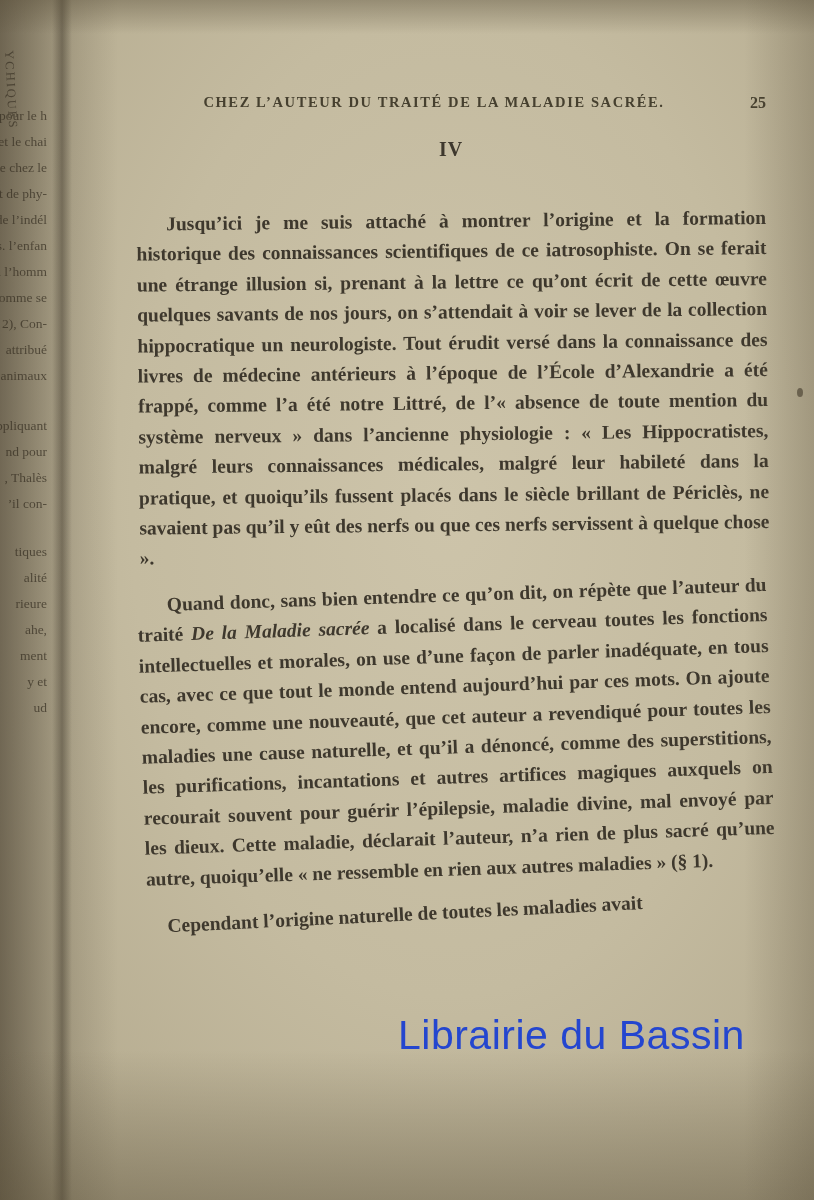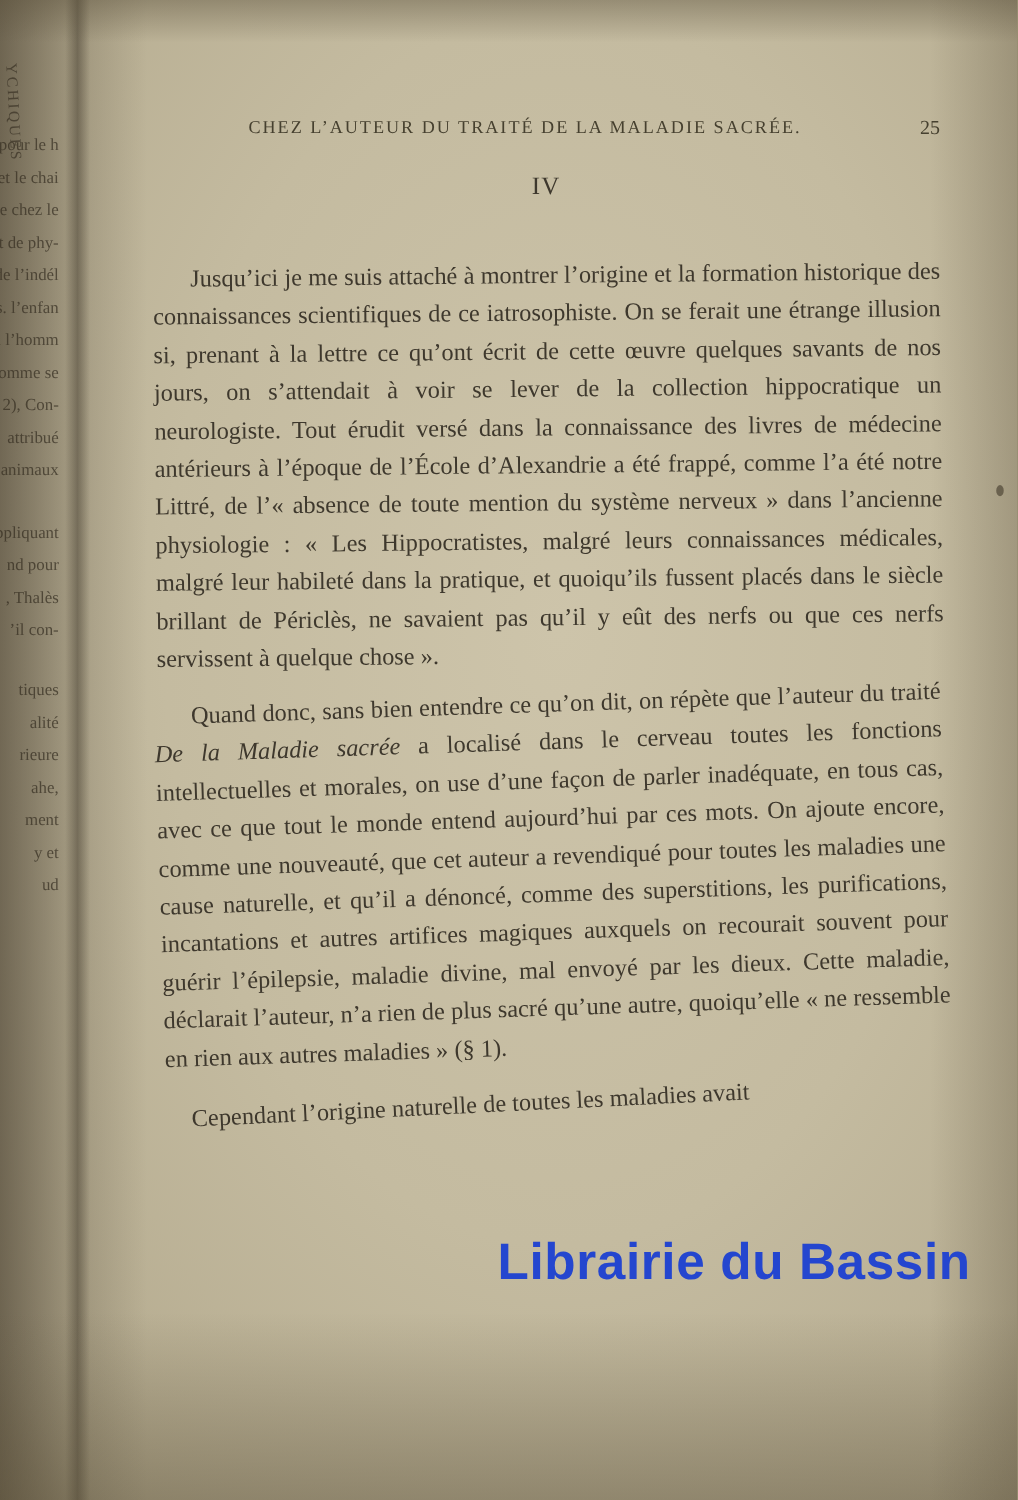--- a/index.html
+++ b/index.html
@@ -27,36 +27,36 @@
 
   
   .fragments{position:absolute;left:0;top:0;width:54px;height:100%;}
   .frag{position:absolute;right:7px;white-space:nowrap;
     font-size:13.5px;color:#4c4536;opacity:.85;}
   .frag-vertical{position:absolute;left:16px;top:50px;transform:rotate(87deg);
     transform-origin:left top;font-size:12.5px;letter-spacing:2px;
     color:#4c4536;opacity:.8;white-space:nowrap;}
 
   
-  .text-col{position:absolute;left:122px;top:94px;width:630px;color:#3e382d;}
+  .text-col{position:absolute;left:136px;top:94px;width:630px;color:#3e382d;font-weight:bold;}
   .running-header{position:relative;height:22px;font-size:14.5px;letter-spacing:1.6px;
     color:#46402f;}
   .header-title{position:absolute;left:0;right:34px;text-align:center;}
   .page-number{position:absolute;right:0;top:0;font-size:16px;letter-spacing:0;}
   .section-heading{margin-top:22px;text-align:center;font-size:20px;letter-spacing:1px;}
   .para{font-size:19.5px;line-height:30.4px;text-align:justify;text-indent:30px;
     color:#3e382d;}
   .p1{margin-top:42px;transform:rotate(-0.6deg);transform-origin:right top;}
   .p2{margin-top:2px;transform:rotate(-1.9deg);transform-origin:right top;}
   .p3{margin-top:8px;transform:rotate(-2.8deg);transform-origin:right top;}
   .ital{font-style:italic;}
 
-  .watermark{position:absolute;left:398px;top:986px;
+  .watermark{position:absolute;left:398px;top:1012px;
     font-family:"Liberation Sans","DejaVu Sans",sans-serif;
-    font-size:41px;font-weight:bold;letter-spacing:.5px;
+    font-size:41px;font-weight:normal;letter-spacing:.5px;
     color:#2446cf;white-space:nowrap;}
 </style>
 </head>
 <body>
 
 <div id="photo">
 
   <div class="fragments">
     <div class="frag-vertical">YCHIQUES</div>
     <div class="frag" style="top:108px">t, pour le h</div>

